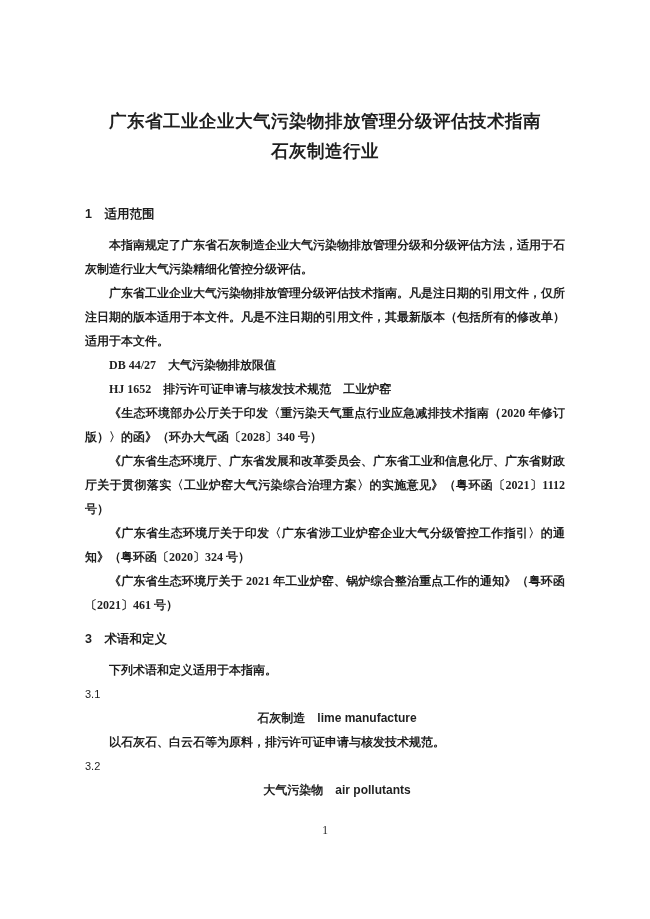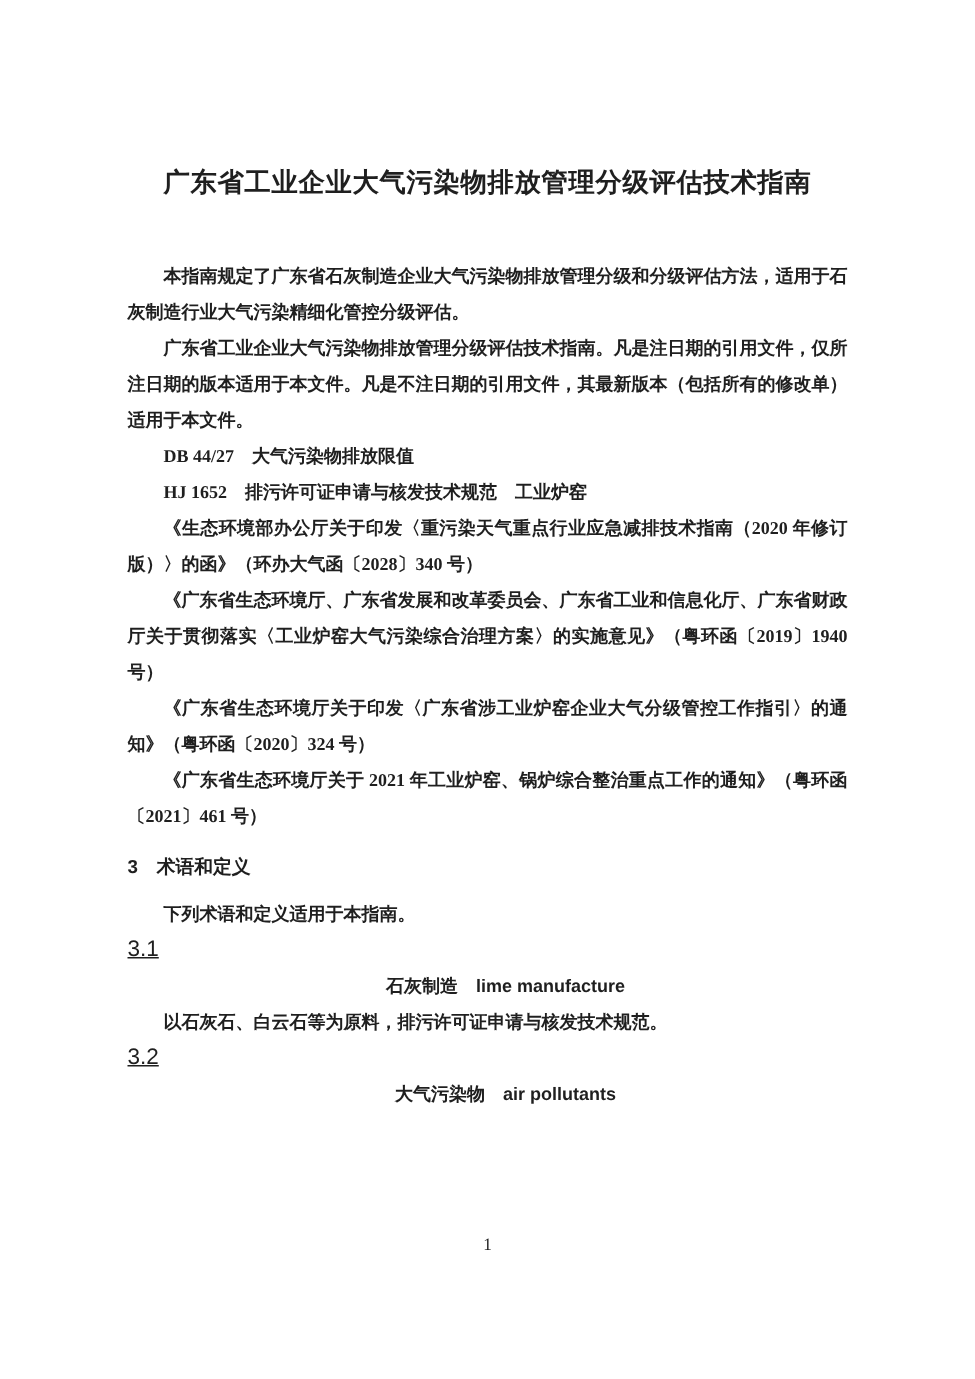--- a/index.html
+++ b/index.html
@@ -39,24 +39,23 @@
   .para {
     font-size: 12px;
     line-height: 24px;
     text-align: justify;
     text-indent: 2em;
     margin: 0;
     font-weight: bold;
   }
   .clause-num {
     font-family: "Liberation Sans", "DejaVu Sans", sans-serif;
-    font-size: 15px;
+    font-size: 11px;
     line-height: 24px;
     margin: 0;
-    text-decoration: underline;
   }
   .term {
     font-family: "Liberation Sans", "DejaVu Sans", sans-serif;
     font-weight: bold;
     font-size: 12px;
     line-height: 24px;
     text-indent: 2em;
     margin: 0;
     text-align: center;
   }
@@ -71,29 +70,31 @@
   }
 </style>
 </head>
 <body>
 
 <div class="page">
   <div class="content">
 
     <div class="doc-title">
       <div>广东省工业企业大气污染物排放管理分级评估技术指南</div>
+      <div>石灰制造行业</div>
     </div>
 
+    <div class="sec-heading">1　适用范围</div>
     <p class="para">本指南规定了广东省石灰制造企业大气污染物排放管理分级和分级评估方法，适用于石灰制造行业大气污染精细化管控分级评估。</p>
 
     <p class="para">广东省工业企业大气污染物排放管理分级评估技术指南。凡是注日期的引用文件，仅所注日期的版本适用于本文件。凡是不注日期的引用文件，其最新版本（包括所有的修改单）适用于本文件。</p>
     <p class="para">DB 44/27　大气污染物排放限值</p>
     <p class="para">HJ 1652　排污许可证申请与核发技术规范　工业炉窑</p>
     <p class="para">《生态环境部办公厅关于印发〈重污染天气重点行业应急减排技术指南（2020 年修订版）〉的函》（环办大气函〔2028〕340 号）</p>
-    <p class="para">《广东省生态环境厅、广东省发展和改革委员会、广东省工业和信息化厅、广东省财政厅关于贯彻落实〈工业炉窑大气污染综合治理方案〉的实施意见》（粤环函〔2019〕1940 号）</p>
+    <p class="para">《广东省生态环境厅、广东省发展和改革委员会、广东省工业和信息化厅、广东省财政厅关于贯彻落实〈工业炉窑大气污染综合治理方案〉的实施意见》（粤环函〔2021〕1112 号）</p>
     <p class="para">《广东省生态环境厅关于印发〈广东省涉工业炉窑企业大气分级管控工作指引〉的通知》（粤环函〔2020〕324 号）</p>
     <p class="para">《广东省生态环境厅关于 2021 年工业炉窑、锅炉综合整治重点工作的通知》（粤环函〔2021〕461 号）</p>
 
     <div class="sec-heading">3　术语和定义</div>
     <p class="para">下列术语和定义适用于本指南。</p>
 
     <p class="clause-num">3.1</p>
     <p class="term">石灰制造　lime manufacture</p>
     <p class="para">以石灰石、白云石等为原料，排污许可证申请与核发技术规范。</p>
 

